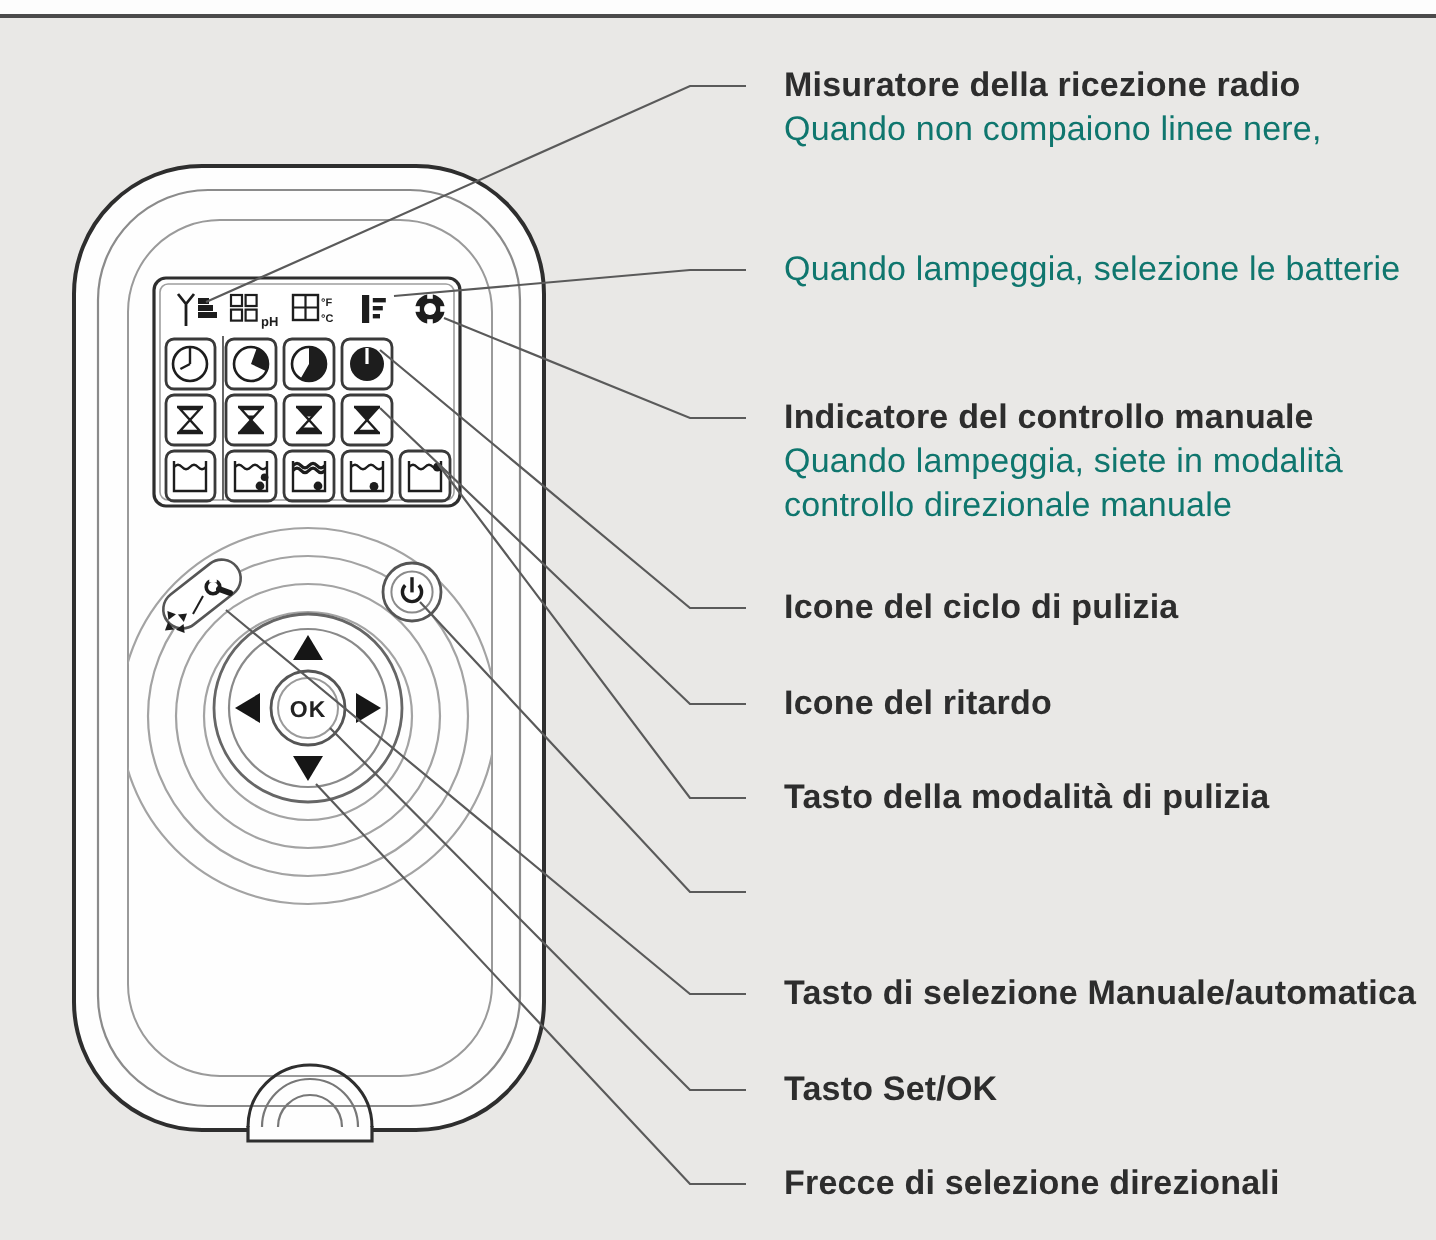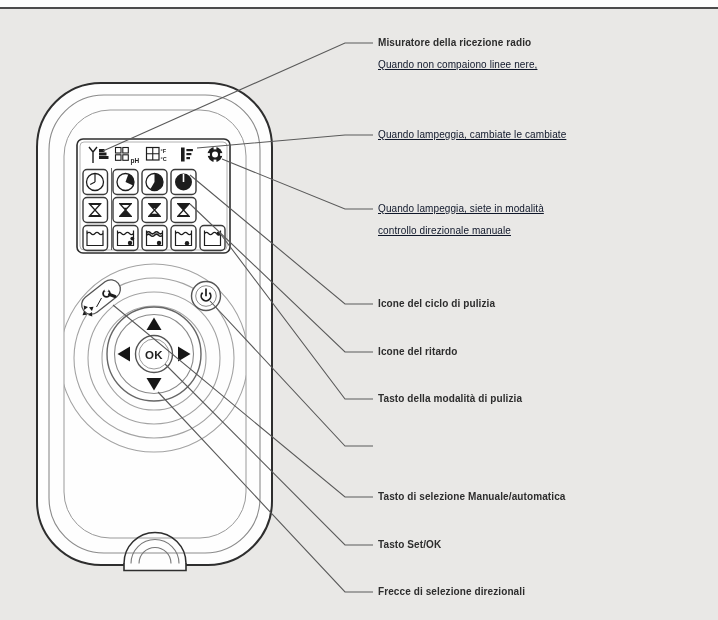--- a/index.html
+++ b/index.html
@@ -7,27 +7,27 @@
   .stage{
     position:relative;
     width:718px;height:620px;
     background:#e9e8e6;
     overflow:hidden;
   }
   .top-white{position:absolute;left:0;top:0;width:718px;height:7px;background:#fdfdfd;}
   .top-rule{position:absolute;left:0;top:7px;width:718px;height:2px;background:#4b4b4b;}
   .diagram-svg{position:absolute;left:0;top:0;}
   .callout{
-    position:absolute;left:378px;
-    font-size:10px;line-height:22px;
+    position:absolute;left:392px;
+    font-size:17px;line-height:22px;
     letter-spacing:0.1px;
     white-space:nowrap;
   }
   .callout .title{font-weight:700;color:#2d2d2d;}
-  .callout .desc{font-weight:400;color:#0f172a;text-decoration:underline;}
+  .callout .desc{font-weight:400;color:#0f766e;}
 </style>
 </head>
 <body>
 
 <div class="stage">
   <div class="top-white"></div>
   <div class="top-rule"></div>
 
   <svg class="diagram-svg" width="718" height="620" viewBox="0 0 718 620">
     <defs>
@@ -234,23 +234,24 @@
       <path d="M165,364 L345,545 H373"></path>
       <path d="M158,392 L345,592 H373"></path>
     </g>
   </svg>
 
   <div class="callout" style="top:32px">
     <div class="title">Misuratore della ricezione radio</div>
     <div class="desc">Quando non compaiono linee nere,</div>
   </div>
   <div class="callout" style="top:124px">
-    <div class="desc">Quando lampeggia, cambiate le cambiate</div>
+    <div class="desc">Quando lampeggia, selezione le batterie</div>
   </div>
   <div class="callout" style="top:198px">
+    <div class="title">Indicatore del controllo manuale</div>
     <div class="desc">Quando lampeggia, siete in modalità</div>
     <div class="desc">controllo direzionale manuale</div>
   </div>
   <div class="callout" style="top:341px">
     <div class="title">Icone del ritardo</div>
   </div>
   <div class="callout" style="top:293px">
     <div class="title">Icone del ciclo di pulizia</div>
   </div>
   <div class="callout" style="top:388px">

